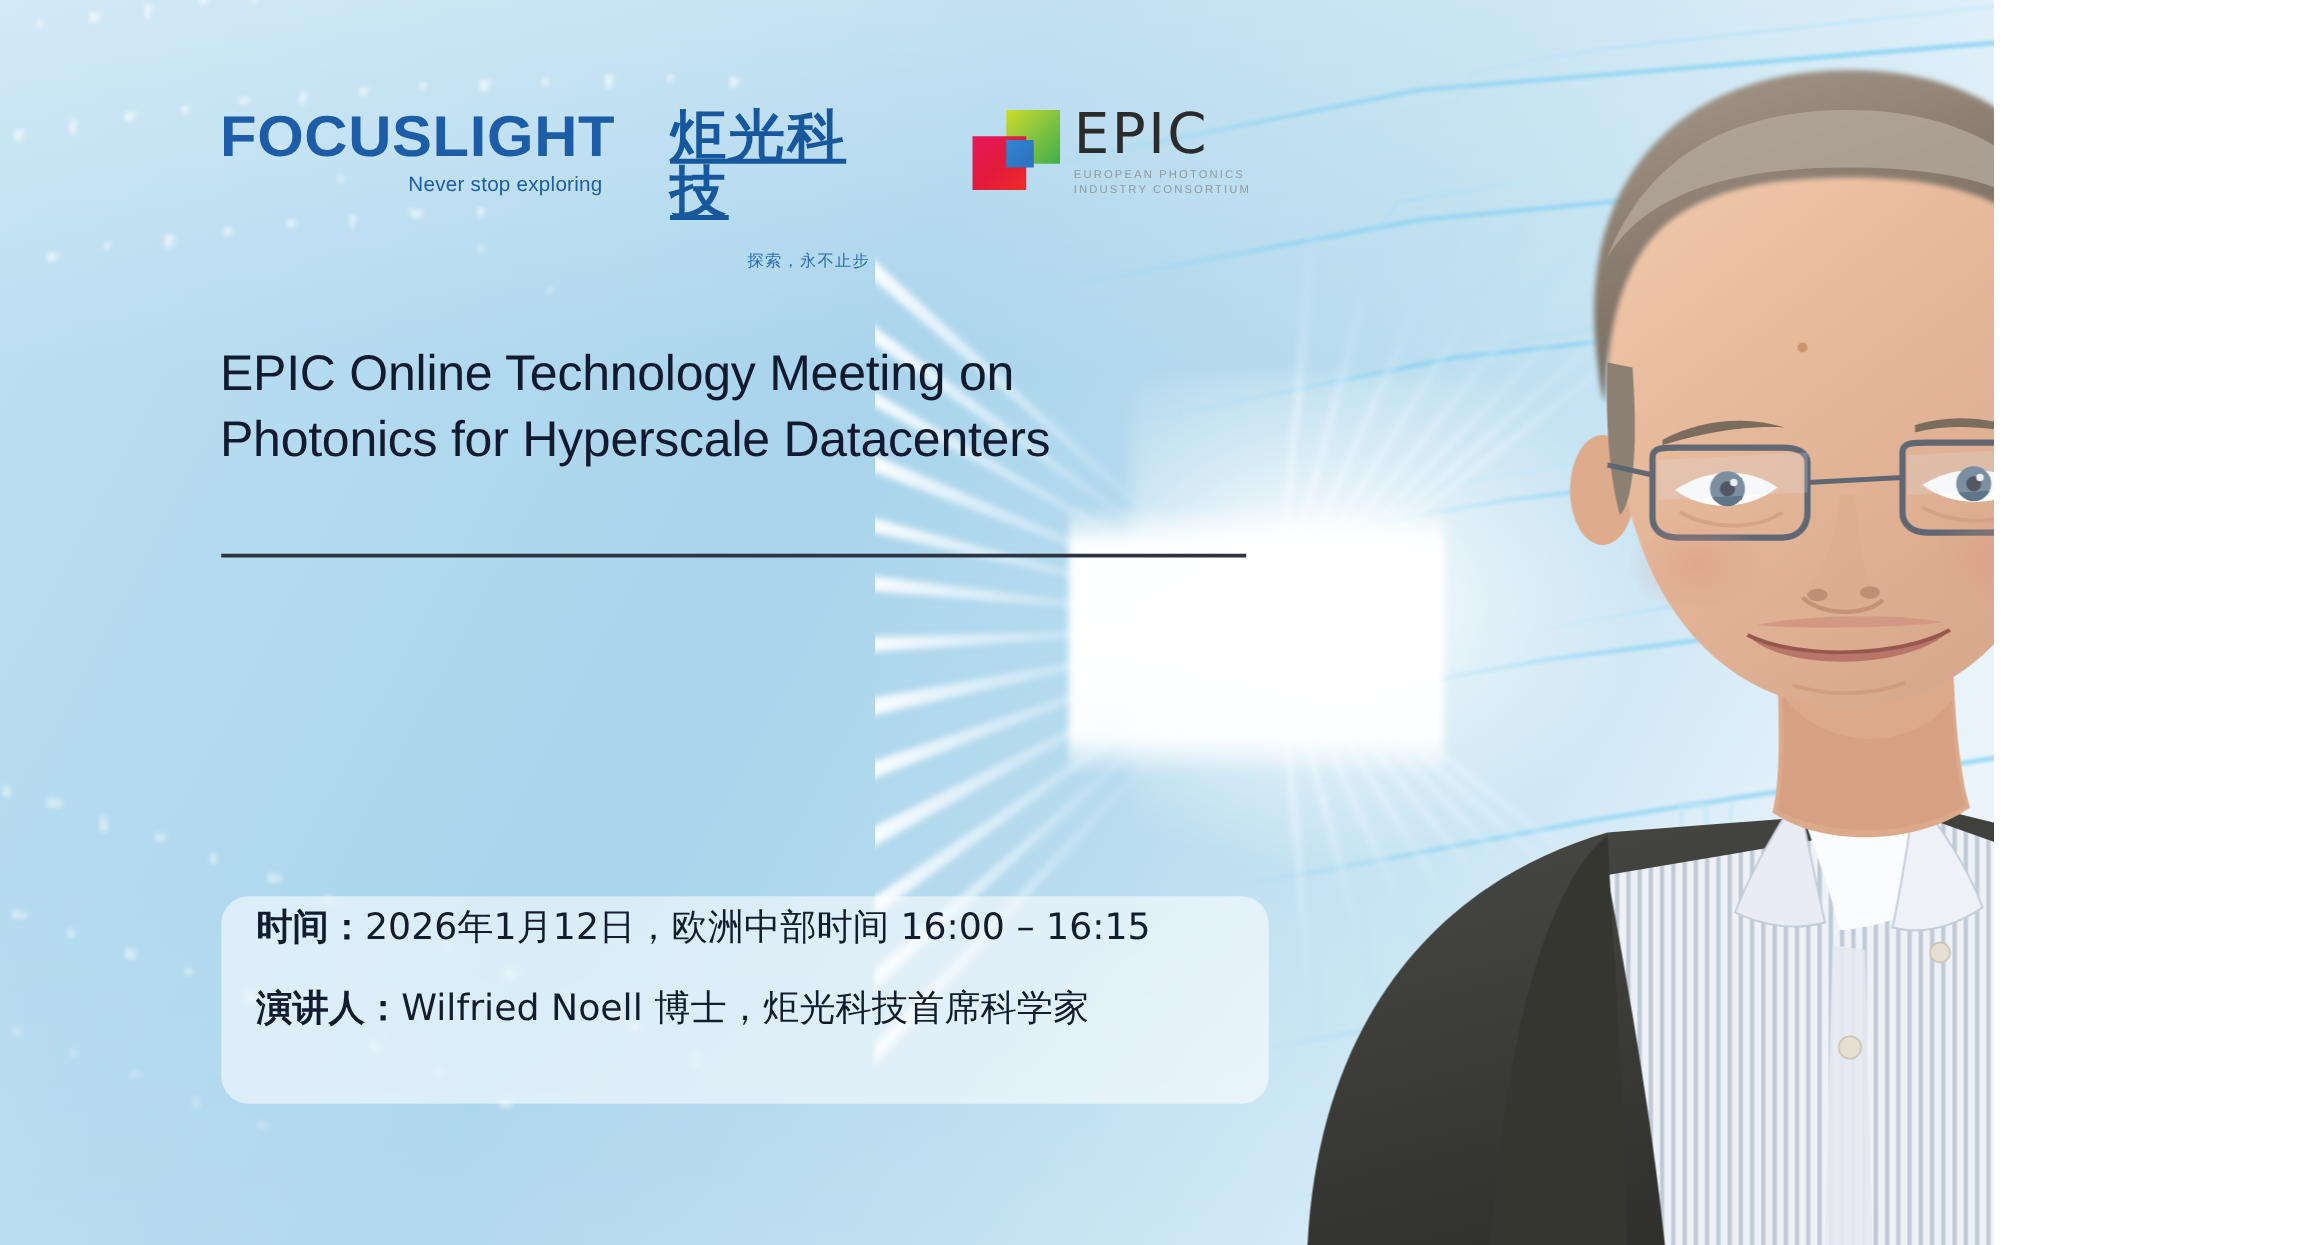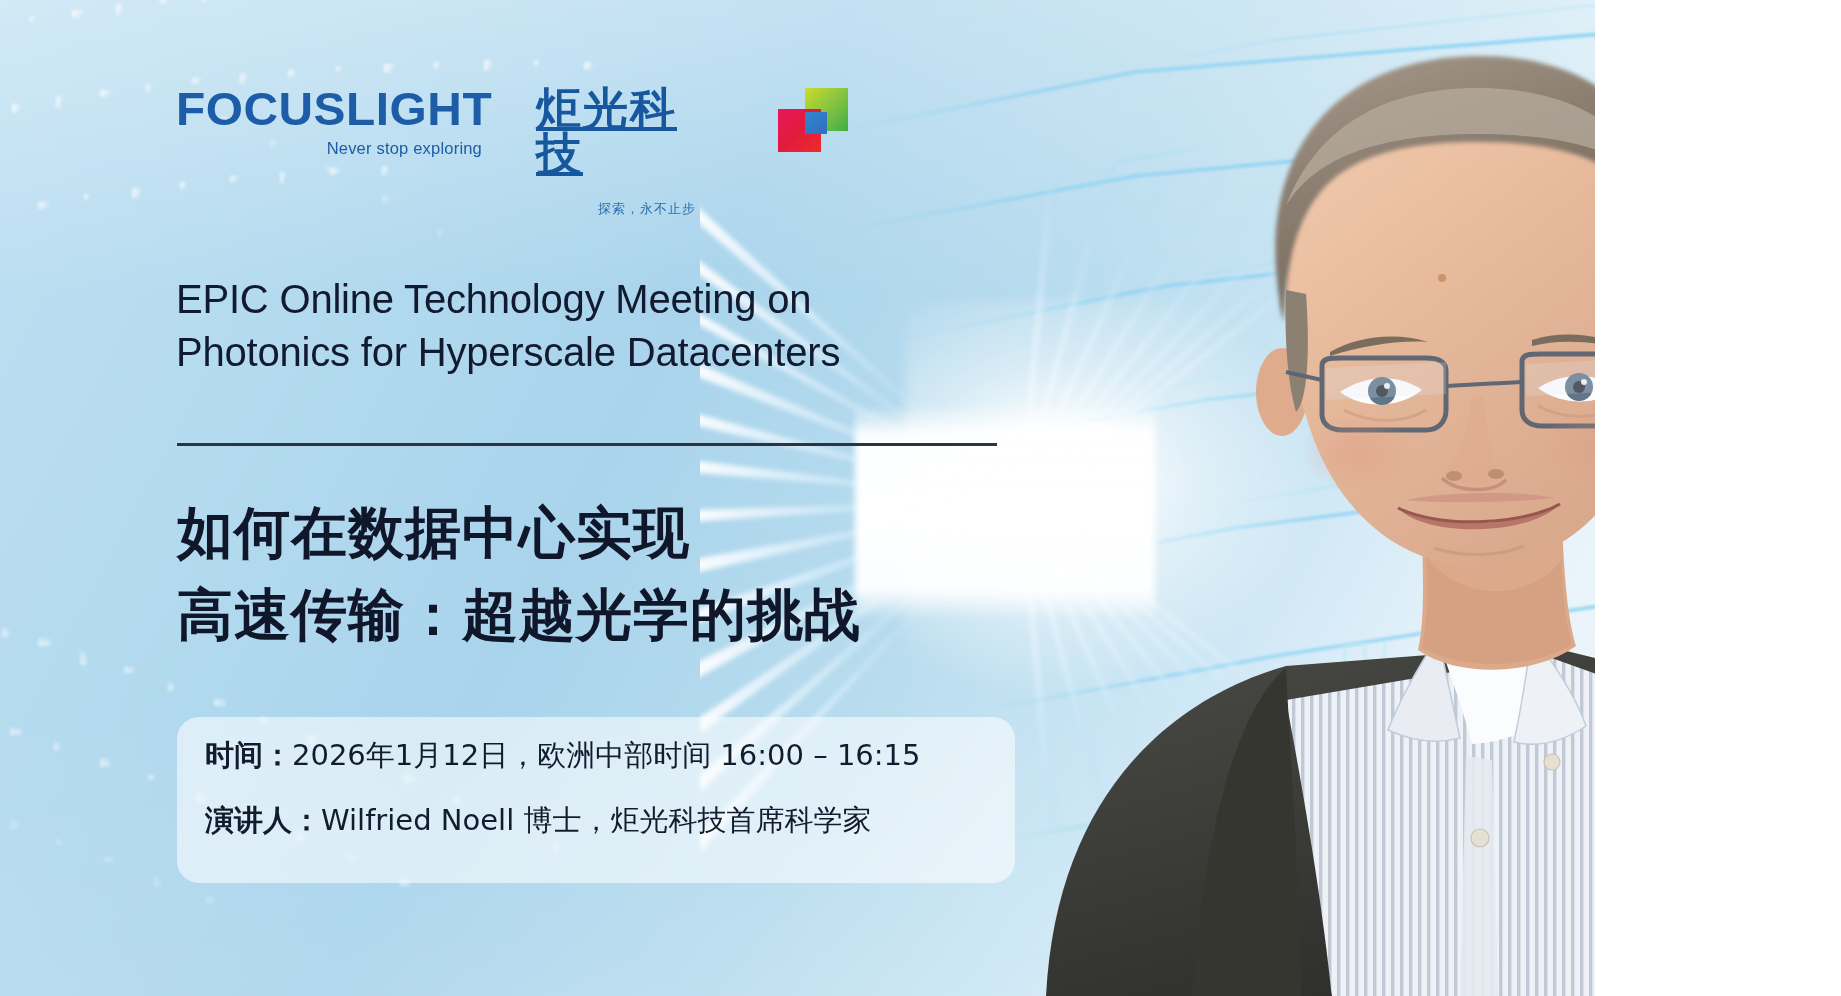--- a/index.html
+++ b/index.html
@@ -116,21 +116,21 @@
     letter-spacing:1px;
     font-family:"DejaVu Sans","Liberation Sans",sans-serif;
   }
 
   
   .info-box{
     position:absolute; left:177px; top:717px; width:838px; height:166px;
     background:rgba(255,255,255,.56);
     border-radius:22px;
     backdrop-filter:blur(2px);
-    padding:24px 30px 0 28px;
+    padding:10px 30px 0 28px;
   }
   .info-line{
     font-size:29px; line-height:1.0; color:#131c2e; white-space:nowrap;
     font-family:"DejaVu Sans","Liberation Sans",sans-serif;
   }
   .info-line + .info-line{ margin-top:36px; }
   .info-label{ font-weight:700; }
   .info-strong{ font-weight:400;text-align:right; }
   .info-val{ font-weight:400; }
 
@@ -381,35 +381,38 @@
       <div class="cn-word">炬光科技</div>
       <div class="cn-tag">探索，永不止步</div>
     </div>
 
     <div class="epic-logo">
       <div class="epic-marks">
         <i class="epic-green"></i>
         <i class="epic-red"></i>
         <i class="epic-blue"></i>
       </div>
+      <div class="epic-txt">
+        <div class="epic-name">EPIC</div>
+        <div class="epic-sub">
+          <div>EUROPEAN PHOTONICS</div>
+          <div>INDUSTRY CONSORTIUM</div>
+        </div>
+      </div>
     </div>
 
   </div>
 
   <div class="en-title">
     <div>EPIC Online Technology Meeting on</div>
     <div>Photonics for Hyperscale Datacenters</div>
   </div>
 
   <div class="divider"></div>
 
-  <div class="cn-title">
-    <div>如何在数据中心实现</div>
-    <div>高速传输：超越光学的挑战</div>
-  </div>
 
   <div class="info-box">
     <div class="info-line">
       <span class="info-label">时间：</span><span class="info-val">2026年1月12日，欧洲中部时间 16:00 – 16:15</span>
     </div>
     <div class="info-line">
       <span class="info-label">演讲人：</span><span class="info-strong">Wilfried Noell 博士</span><span class="info-val">，炬光科技首席科学家</span>
     </div>
   </div>
 

